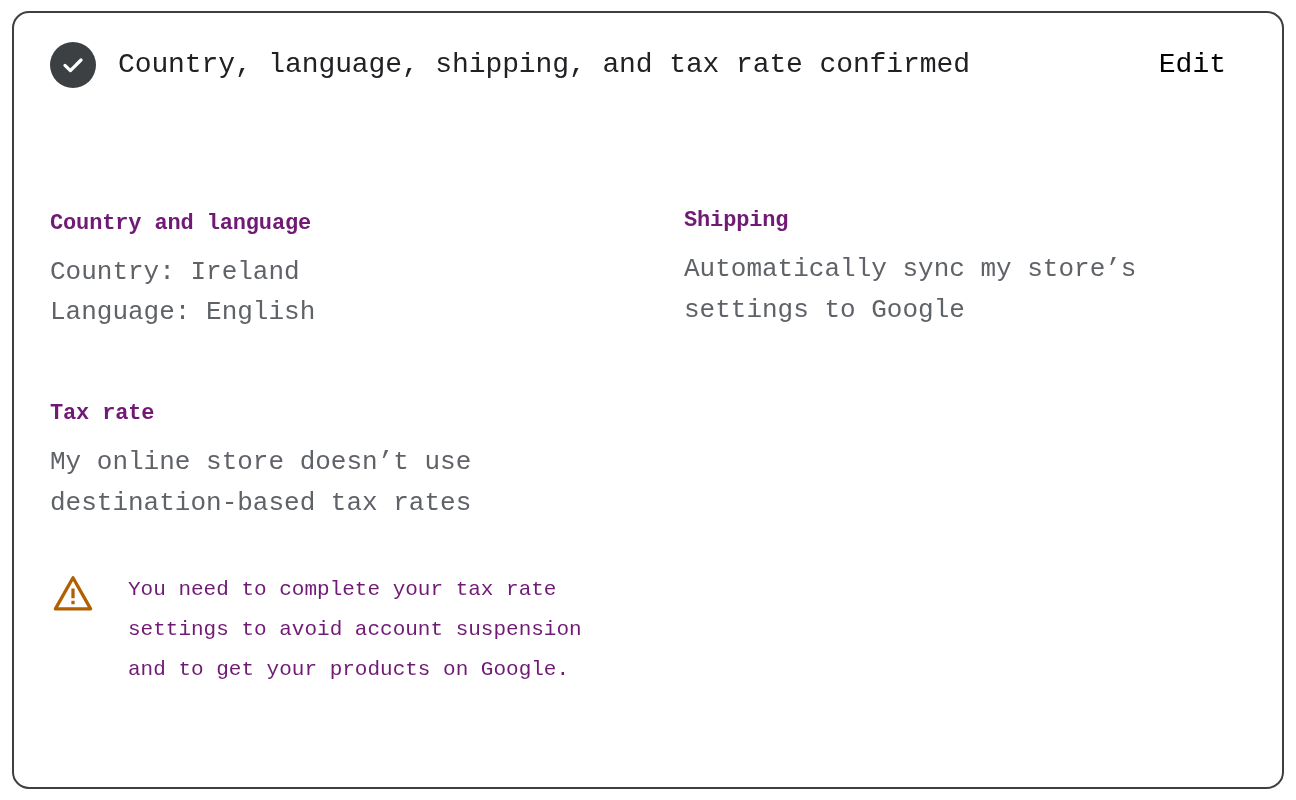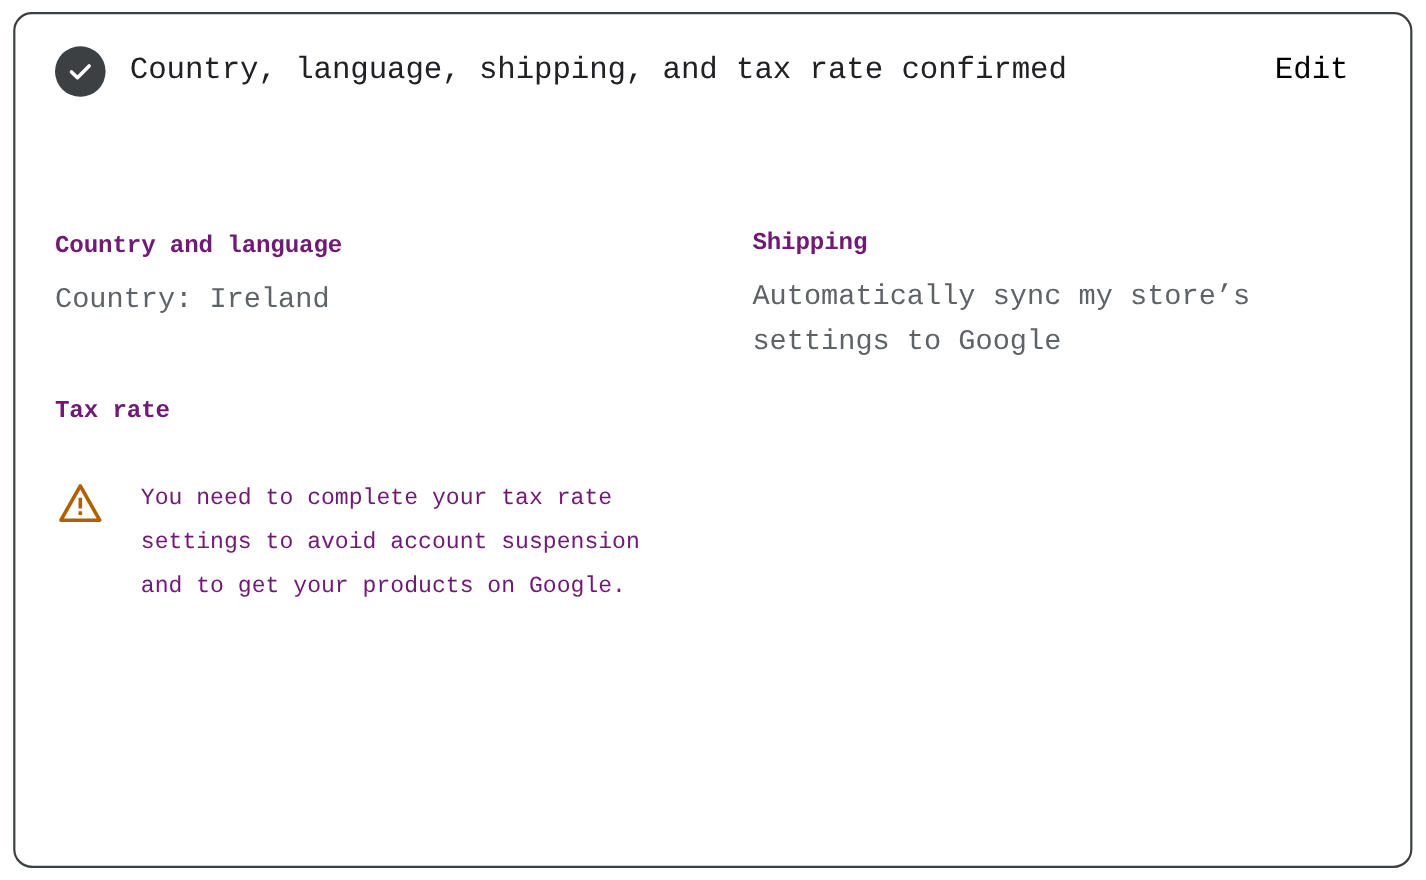--- a/index.html
+++ b/index.html
@@ -181,24 +181,26 @@
 
     <div class="card-body">
 
       <div class="cols">
 
         <div class="col-left">
 
           <div class="pad-a">
             <div class="section-heading">Country and language</div>
             <div class="section-body gap-sm">Country: Ireland</div>
+            <div class="section-body">Language: English</div>
           </div>
 
           <div class="gap-xl">
             <div class="section-heading">Tax rate</div>
+            <div class="section-body wrapped gap-sm" style="max-width: 540px;">My online store doesn’t use destination-based tax rates</div>
 
             <div class="warning-row">
               <div class="warn-icon">
                 <svg width="42" height="38" viewBox="0 0 24 22" aria-hidden="true">
                   <path d="M12 2.2 L22.2 20.2 L1.8 20.2 Z" fill="none" stroke="#b06000" stroke-width="1.9" stroke-linejoin="round"></path>
                   <rect x="11.05" y="8.4" width="1.9" height="5.6" fill="#b06000"></rect>
                   <rect x="11.05" y="15.5" width="1.9" height="2.0" fill="#b06000"></rect>
                 </svg>
               </div>
               <div class="warning-text">You need to complete your tax rate settings to avoid account suspension and to get your products on Google.</div>

